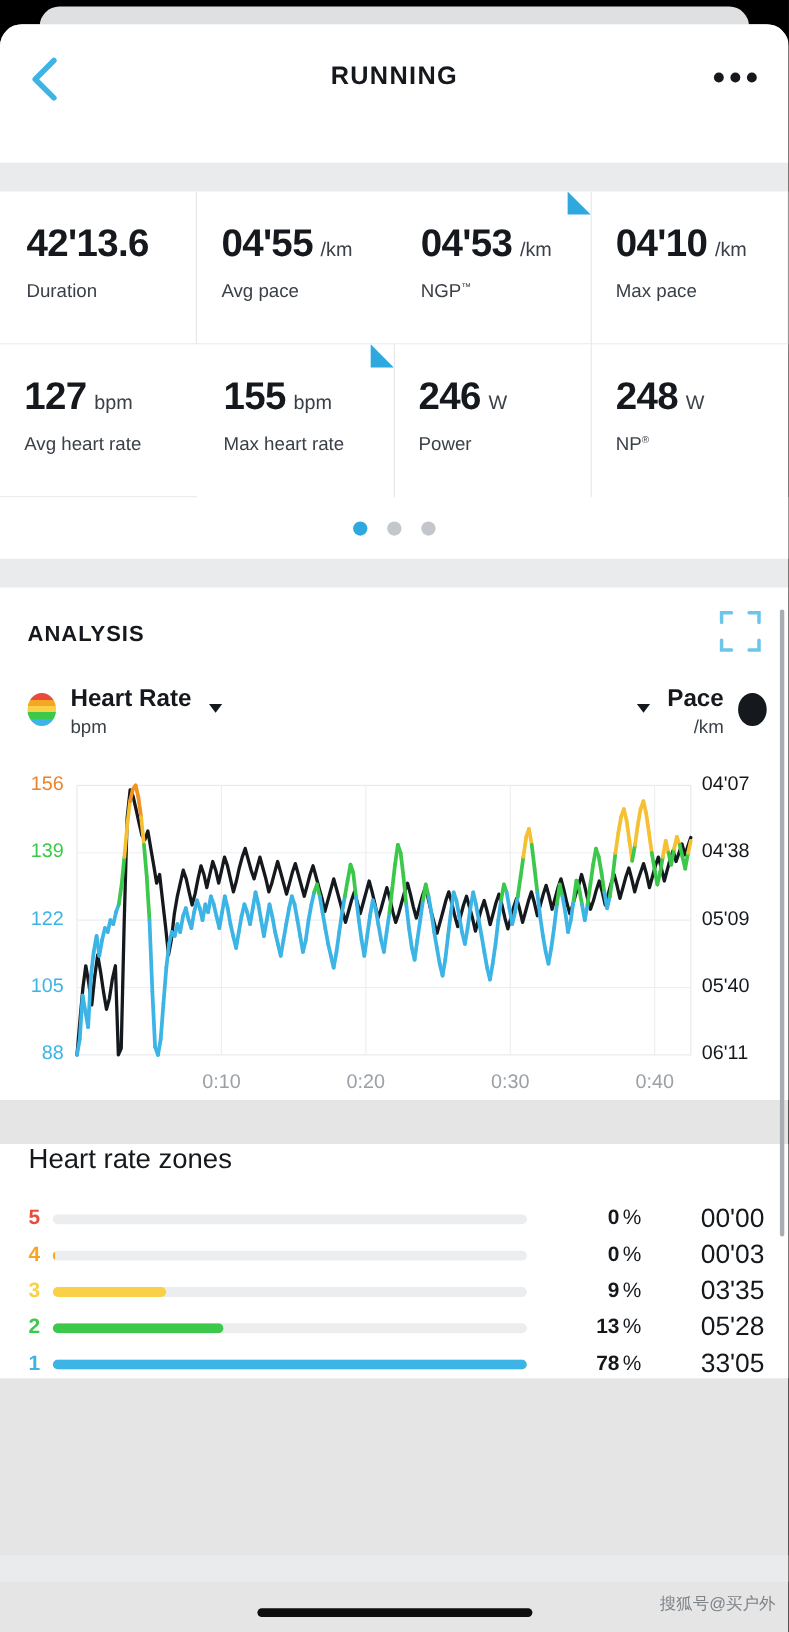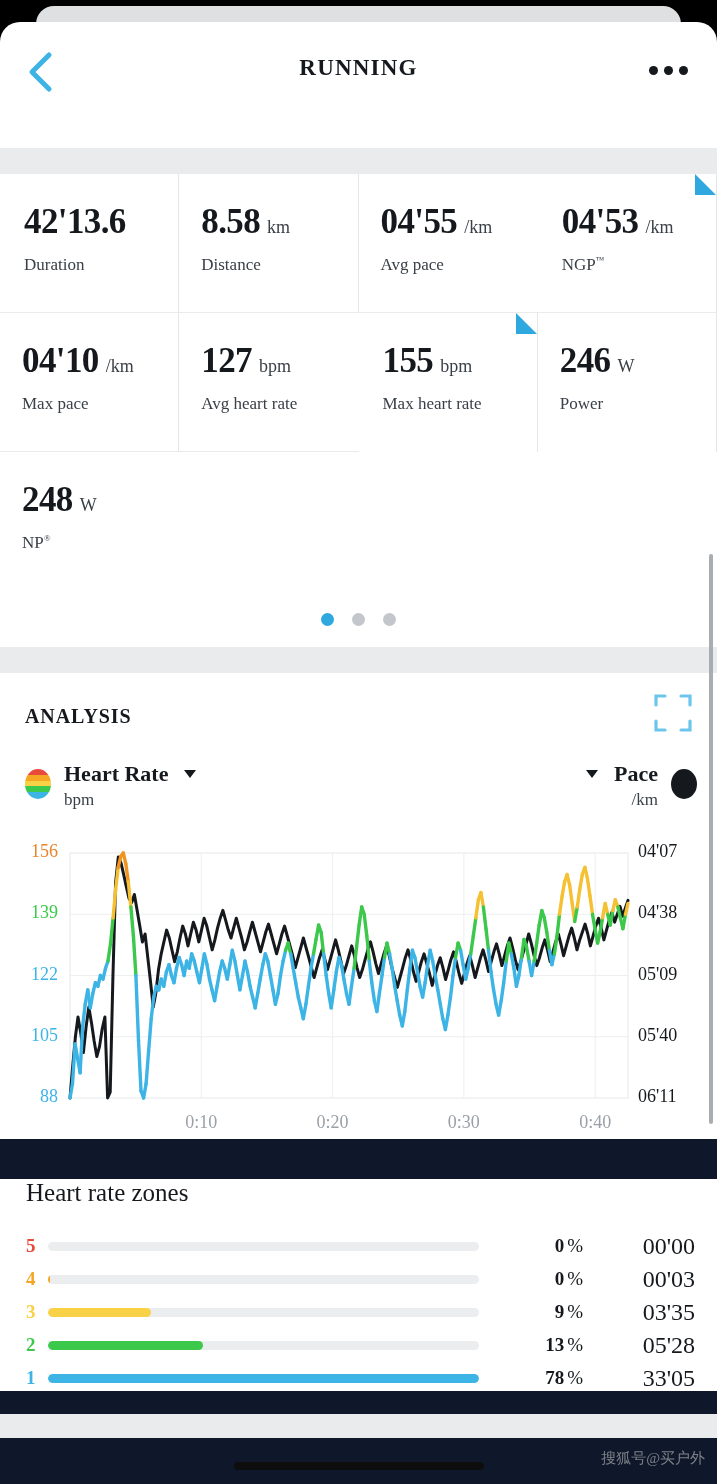--- a/index.html
+++ b/index.html
@@ -32,24 +32,23 @@
     border-radius: 18px 18px 0 0;
   }
 
   
   .sheet {
     position: absolute;
     left: 0;
     top: 22px;
     width: 717px;
     height: 1462px;
-    background: #0f172a;
+    background: #e5e5e5;
     border-radius: 20px 20px 0 0;
     overflow: hidden;
-    font-family: Liberation Serif, serif;
   }
 
   
   .header {
     position: relative;
     height: 126px;
     background: #ffffff;
   }
   .back-btn {
     position: absolute;
@@ -220,21 +219,21 @@
     margin-top: 8px;
     background: linear-gradient(180deg,
       #e84a3b 0%, #e84a3b 20%,
       #f5a623 20%, #f5a623 40%,
       #f8d146 40%, #f8d146 58%,
       #3cc84a 58%, #3cc84a 78%,
       #3cb4e5 78%, #3cb4e5 100%);
   }
   .series-text .name-line {
     display: flex;
-    align-items: center;
+    align-items: flex-end;
     gap: 16px;
   }
   .series-name {
     font-size: 22px;
     font-weight: bold;
     color: #15191d;
   }
   .series-unit {
     font-size: 17px;
     color: #3a4047;
@@ -402,27 +401,20 @@
 
     <div class="band band-1"></div>
 
     <div class="stats-card">
       <div class="stats-grid" id="stats-grid">
           <div class="stat-cell col-a brd-r brd-b">
             <div class="stat-value-row">
               <span class="stat-value">42'13.6</span>
             </div>
             <div class="stat-label">Duration</div>
-          </div>
-          <div class="stat-cell col-b brd-r brd-b">
-            <div class="stat-value-row">
-              <span class="stat-value">8.58</span>
-              <span class="stat-unit">km</span>
-            </div>
-            <div class="stat-label">Distance</div>
           </div>
           <div class="stat-cell col-c brd-b">
             <div class="stat-value-row">
               <span class="stat-value">04'55</span>
               <span class="stat-unit">/km</span>
             </div>
             <div class="stat-label">Avg pace</div>
           </div>
           <div class="stat-cell col-a brd-r brd-b">
             <div class="stat-value-row">

